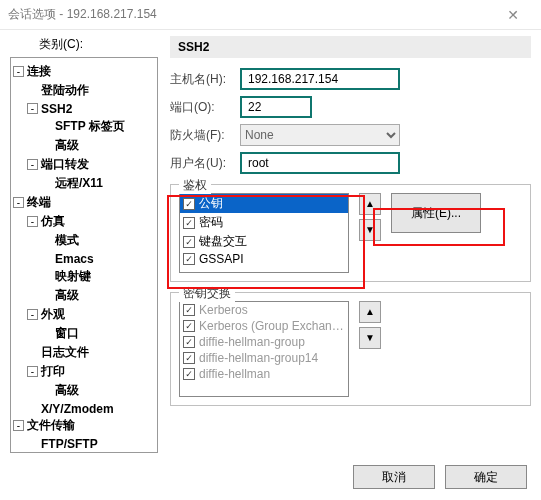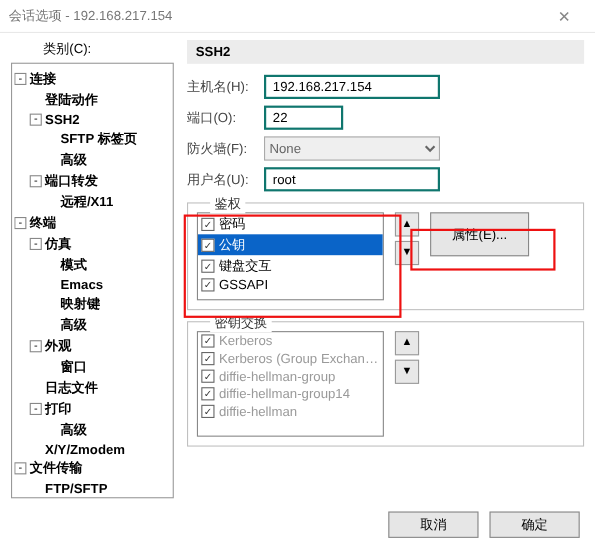--- a/index.html
+++ b/index.html
@@ -27,21 +27,21 @@
 .panel-title { background: #ececec; font-weight: bold; padding: 4px 8px; margin-bottom: 10px; }
 
 .form-row { display: flex; align-items: center; margin-bottom: 6px; }
 .form-row label { width: 70px; color: #444; }
 .form-row input[type=text] { height: 22px; padding: 2px 6px; border: 2px solid #0f766e; background: #fff; }
 .form-row .w1 { width: 160px; }
 .form-row .w2 { width: 72px; }
 .form-row select { height: 22px; width: 160px; border: 1px solid #aaa; background: #efefef; color: #666; }
 
 .groupbox { border: 1px solid #c0c0c0; padding: 8px; margin-top: 10px; position: relative; }
-.groupbox .legend { position: absolute; top: -8px; left: 20px; background: #fff; padding: 0 4px; color: #333; }
+.groupbox .legend { position: absolute; top: -8px; left: 8px; background: #fff; padding: 0 4px; color: #333; }
 .listbox { border: 1px solid #888; width: 170px; height: 80px; overflow: hidden; background: #fff; }
 .listbox.tall { height: 96px; }
 .listbox .item { display: flex; align-items: center; padding: 1px 3px; gap: 4px; }
 .listbox .item.sel { background: #0a64c8; color: #fff; }
 .listbox .chk { width: 12px; height: 12px; border: 1px solid #666; background: #fff; display: inline-flex; align-items: center; justify-content: center; font-size: 9px; color: #333; flex-shrink: 0; }
 .listbox .item.dis .txt { color: #9a9a9a; }
 .listbox .chk.on::after { content: "✓"; }
 .listbox .txt { white-space: nowrap; overflow: hidden; text-overflow: ellipsis; }
 
 .grouprow { display: flex; align-items: flex-start; gap: 10px; }
@@ -110,27 +110,27 @@
     </div>
     <div class="form-row">
       <label>用户名(U):</label>
       <input type="text" class="w1" value="root" style="">
     </div>
 
     <div class="groupbox">
       <span class="legend">鉴权</span>
       <div class="grouprow">
         <div class="listbox">
+          <div class="item sel">
+              <span class="chk on"></span>
+              <span class="txt">公钥</span>
+            </div>
           <div class="item">
               <span class="chk on"></span>
               <span class="txt">密码</span>
-            </div>
-          <div class="item sel">
-              <span class="chk on"></span>
-              <span class="txt">公钥</span>
             </div>
           <div class="item">
               <span class="chk on"></span>
               <span class="txt">键盘交互</span>
             </div>
           <div class="item">
               <span class="chk on"></span>
               <span class="txt">GSSAPI</span>
             </div>
         </div>

